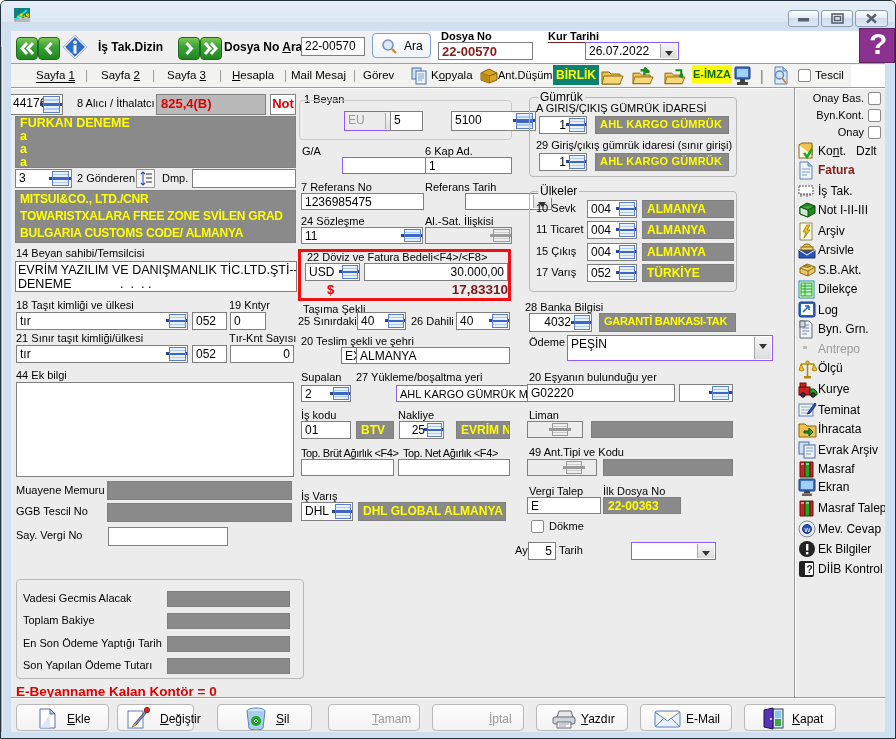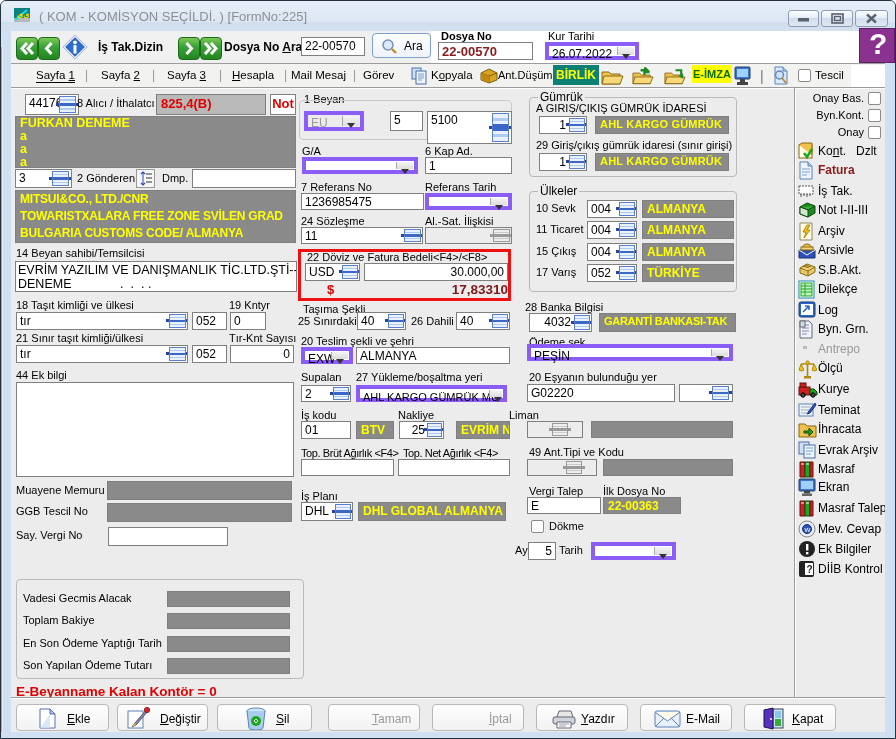--- a/index.html
+++ b/index.html
@@ -32,21 +32,21 @@
 .inp { position:absolute; background:#fff; border:1px solid #7f7f7f; font-size:12px; padding:1px 3px; white-space:nowrap; overflow:hidden; }
 .gray { position:absolute; background:#8a8a8a; border:1px solid #7f7f7f; color:#ffff00; font-weight:bold; font-size:12px; padding:1px 4px; white-space:nowrap; overflow:hidden; }
 .grp { position:absolute; border:1px solid #b9b9b9; border-radius:4px; }
 .grp > b { position:absolute; left:8px; top:-8px; background:#ececec; padding:0 2px; font-weight:normal; font-size:12px; white-space:nowrap; }
 .spin { position:absolute; width:21px; background:#d6e4f6; border:1px solid #5a7fd0;
   background:linear-gradient(#eaf1fb 0%,#eaf1fb 15%, #aecbf0 15%, #aecbf0 25%, #eaf1fb 25%, #eaf1fb 38%, #3b67c6 38%, #3b67c6 62%, #eaf1fb 62%, #eaf1fb 75%, #aecbf0 75%, #aecbf0 85%, #eaf1fb 85%); }
 .spin.gray2 { border-color:#9a9a9a; background:linear-gradient(#eee 0%,#eee 15%, #ccc 15%, #ccc 25%, #eee 25%, #eee 38%, #9a9a9a 38%, #9a9a9a 62%, #eee 62%, #eee 75%, #ccc 75%, #ccc 85%, #eee 85%); }
 .spin:before { content:""; position:absolute; left:-4px; top:50%; margin-top:-2px; width:3px; height:3px; background:#26449c; }
 .spin:after { content:""; position:absolute; right:-4px; top:50%; margin-top:-2px; width:3px; height:3px; background:#26449c; }
 .spin.gray2:before,.spin.gray2:after { background:#9a9a9a; }
-.dd { position:absolute; background:#fff; border:4px solid #8b5cf6; font-size:12px; padding:1px 3px; white-space:nowrap; }
+.dd { position:absolute; background:#fff; border:1px solid #8b5cf6; font-size:12px; padding:1px 3px; white-space:nowrap;margin-left:40px; }
 .dd .arr { position:absolute; right:1px; top:1px; bottom:1px; width:17px; background:linear-gradient(#f4f4f4,#dcdcdc); border-left:1px solid #aaa; }
 .dd .arr:before { content:""; position:absolute; left:4px; top:7px; border:4px solid transparent; border-top:5px solid #333; }
 .dd.dis { background:#ececec; color:#9a9a9a; }
 .cb { position:absolute; width:13px; height:13px; background:#fff; border:1px solid #8a8a8a; border-radius:2px; }
 .ta { position:absolute; background:#8a8a8a; border:1px solid #7f7f7f; color:#ffff00; font-weight:bold; font-size:12.5px; padding:0px 4px; line-height:13px; overflow:hidden; white-space:nowrap; }
 .btn { position:absolute; height:27px; background:linear-gradient(#fefefe,#f2f2f2); border:1px solid #b8b8b8; border-radius:4px; font-size:12px; }
 .btn span { position:absolute; white-space:nowrap; }
 u { text-decoration:underline; }
 .sbi { position:absolute; font-size:12px; color:#000; white-space:nowrap; }
 .sbi svg { position:absolute; left:0; top:-2px; }
@@ -55,21 +55,20 @@
 </head>
 <body>
 <div id="win">
   <div id="title">
     <svg style="position:absolute;left:13px;top:7px" width="17" height="17">
         <rect x="0" y="0" width="16" height="14" fill="#0e8080"></rect>
         <rect x="0" y="10" width="16" height="4" fill="#b8b8b8"></rect>
         <path d="M1 12 L13 2" stroke="#00e8e8" stroke-width="2"></path>
         <text x="3" y="9" font-size="8" fill="#ffe000" font-weight="bold">ﻯﻯ</text>
       </svg>
-    <span class="txt">( KOM - KOMİSYON SEÇİLDİ. ) [FormNo:225]</span>
     <div class="winbtn" style="left:787px;width:31px"><svg width="29" height="15" viewBox="0 0 29 15">
           <rect x="9" y="7" width="11" height="3.5" fill="#59616c"></rect>
         </svg></div>
     <div class="winbtn" style="left:820px;width:32px"><svg width="30" height="15" viewBox="0 0 30 15">
           <rect x="10" y="3" width="11" height="9" fill="none" stroke="#59616c" stroke-width="1.6"></rect>
           <rect x="12.5" y="5.5" width="6" height="4" fill="none" stroke="#59616c" stroke-width="1.4"></rect>
         </svg></div>
     <div class="winbtn" style="left:854px;width:33px"><svg width="31" height="15" viewBox="0 0 31 15">
           <path d="M11 3.5 L20 11.5 M20 3.5 L11 11.5" stroke="#59616c" stroke-width="2.4"></path>
         </svg></div>
@@ -99,21 +98,21 @@
     <div class="inp" style="left:298px;top:6px;width:64px;height:19px;font-size:12px">22-00570</div>
     <div style="position:absolute;left:369px;top:2px;width:59px;height:25px;border:1px solid #7da2ce;border-radius:4px;background:linear-gradient(#fcfdfe,#eef4fa)">
       <svg style="position:absolute;left:8px;top:4px" width="17" height="17" viewBox="0 0 17 17">
           <circle cx="7" cy="7" r="5" fill="#dce9f8" stroke="#7a93b8" stroke-width="1.6"></circle>
           <path d="M11 11 L15 15" stroke="#c98a2c" stroke-width="2.4"></path>
         </svg>
       <span style="position:absolute;left:31px;top:5px;font-size:12px">Ara</span>
     </div>
     <span class="lbl" style="left:438px;top:-1px;font-weight:bold;border-bottom:1px solid #000;padding-bottom:0px">Dosya No</span>
     <div class="inp" style="left:435px;top:11px;width:95px;height:18px;color:#8b1a1a;font-weight:bold;font-size:13px">22-00570</div>
-    <span class="lbl" style="left:545px;top:-1px;font-weight:normal;border-bottom:1px solid #7f1d1d">Kur Tarihi</span>
+    <span class="lbl" style="left:545px;top:-1px;font-weight:bold;border-bottom:1px solid #7f1d1d">Kur Tarihi</span>
     <div class="dd" style="left:542px;top:11px;width:94px;height:18px;font-size:12px">26.07.2022<div class="arr"></div></div>
   </div>
   <div id="qbtn">
       <span>?</span>
     </div>
   <div id="tb2">
     <div class="white"></div>
     <span class="tab" style="left:33px;border-bottom:1px solid #000;padding-bottom:1px">Sayfa <u>1</u></span>
     <span class="tsep" style="left:82px">|</span>
     <span class="tab" style="left:98px">Sayfa <u>2</u></span>
@@ -169,21 +168,21 @@
         <circle cx="6.5" cy="9" r="4" fill="#cfe2f6" stroke="#6088bb" stroke-width="1.5"></circle>
         <path d="M9 12 L13 17" stroke="#c98a2c" stroke-width="2"></path>
       </svg>
     <div class="cb" style="left:795px;top:5px"></div>
     <span class="tab" style="left:812px">Tescil</span>
   </div>
   <div id="main">
   <div style="position:absolute;left:2px;top:86px;width:892px;height:1px;background:#9a9a9a"></div>
   <div style="position:absolute;left:2px;top:87px;width:892px;height:1px;background:#ffffff"></div>
 
-  <div class="inp" style="left:24px;top:93px;width:54px;height:21px">44176<div class="spin" style="right:2px;top:1px;bottom:1px;width:17px"></div></div>
+  <div class="inp" style="left:8px;top:93px;width:54px;height:21px">44176<div class="spin" style="right:2px;top:1px;bottom:1px;width:17px"></div></div>
   <span class="lbl" style="left:76px;top:96px">8 Alıcı / İthalatcı</span>
   <div class="gray" style="left:155px;top:93px;width:110px;height:21px;background:#b9b9b9;color:#e00000;font-size:13px">825,4(B)</div>
   <div class="inp" style="left:269px;top:93px;width:26px;height:21px;color:#e00000;font-weight:bold;font-size:13px;padding:1px 0px;text-align:center">Not</div>
   <div class="ta" style="left:14px;top:115px;width:281px;height:52px">FURKAN DENEME<br>a<br>a<br>a</div>
   <div class="inp" style="left:14px;top:168px;width:57px;height:19px">3<div class="spin" style="right:2px;top:1px;bottom:1px;width:17px"></div></div>
   <span class="lbl" style="left:76px;top:171px">2 Gönderen</span>
   <div style="position:absolute;left:135px;top:168px;width:19px;height:19px;background:#f6f6f6;border:1px solid #9a9a9a">
     <svg width="17" height="17" viewBox="0 0 17 17">
           <path d="M4 4 l2-2 2 2 M4 13 l2 2 2-2" fill="none" stroke="#2244cc" stroke-width="1.2"></path>
           <path d="M6 3 v11" stroke="#2244cc"></path>
@@ -221,21 +220,21 @@
   <span class="lbl" style="left:22px;top:636px">En Son Ödeme Yaptığı Tarih</span>
   <div class="gray" style="left:166px;top:635px;width:123px;height:16px"></div>
   <span class="lbl" style="left:22px;top:658px">Son Yapılan Ödeme Tutarı</span>
   <div class="gray" style="left:166px;top:657px;width:123px;height:16px"></div>
   <span class="lbl" style="left:15px;top:683px;color:#e00000;font-weight:bold;font-size:13.5px">E-Beyanname Kalan Kontör = 0</span>
 
   <span class="lbl" style="left:303px;top:92px">1 Beyan</span>
   <div class="grp" style="left:298px;top:99px;width:213px;height:40px;border-color:#c8c8c8"></div>
   <div class="dd dis" style="left:303px;top:110px;width:60px;height:20px">EU<div class="arr"></div></div>
   <div class="inp" style="left:389px;top:110px;width:33px;height:20px">5</div>
-  <div class="inp" style="left:426px;top:110px;width:85px;height:33px">5100<div class="spin" style="right:2px;top:1px;bottom:1px;width:17px"></div></div>
+  <div class="inp" style="left:450px;top:110px;width:85px;height:20px">5100<div class="spin" style="right:2px;top:1px;bottom:1px;width:17px"></div></div>
   <span class="lbl" style="left:301px;top:144px">G/A</span>
   <span class="lbl" style="left:424px;top:144px">6 Kap Ad.</span>
   <div class="dd" style="left:301px;top:156px;width:116px;height:17px">
         <div class="arr"></div>
       </div>
   <div class="inp" style="left:424px;top:156px;width:87px;height:17px">1</div>
   <span class="lbl" style="left:300px;top:180px">7 Referans No</span>
   <span class="lbl" style="left:424px;top:180px">Referans Tarih</span>
   <div class="inp" style="left:300px;top:192px;width:123px;height:17px">1236985475</div>
   <div class="dd" style="left:424px;top:192px;width:87px;height:17px">
@@ -268,21 +267,21 @@
   <span class="lbl" style="left:300px;top:408px">İş kodu</span>
   <span class="lbl" style="left:397px;top:408px">Nakliye</span>
   <div class="inp" style="left:300px;top:420px;width:50px;height:18px">01</div>
   <div class="gray" style="left:355px;top:420px;width:38px;height:18px">BTV</div>
   <div class="inp" style="left:398px;top:420px;width:45px;height:18px;text-align:right;padding-right:18px">25<div class="spin" style="right:1px;top:1px;bottom:1px;width:15px"></div></div>
   <div class="gray" style="left:455px;top:420px;width:54px;height:18px">EVRİM N</div>
   <span class="lbl" style="left:300px;top:446px;letter-spacing:-0.4px">Top. Brüt Ağırlık &lt;F4&gt;</span>
   <span class="lbl" style="left:402px;top:446px;letter-spacing:-0.4px">Top. Net Ağırlık &lt;F4&gt;</span>
   <div class="inp" style="left:300px;top:458px;width:93px;height:17px"></div>
   <div class="inp" style="left:397px;top:458px;width:112px;height:17px"></div>
-  <span class="lbl" style="left:300px;top:489px">İş Planı</span>
+  <span class="lbl" style="left:300px;top:489px">İş Varış</span>
   <div class="inp" style="left:300px;top:501px;width:52px;height:19px">DHL<div class="spin" style="right:1px;top:1px;bottom:1px;width:16px"></div></div>
   <div class="gray" style="left:357px;top:501px;width:148px;height:19px">DHL GLOBAL ALMANYA</div>
 
   <div class="grp" style="left:528px;top:96px;width:208px;height:80px">
         <b>Gümrük</b>
       </div>
   <span class="lbl" style="left:535px;top:101px">A GIRIŞ/ÇIKIŞ GÜMRÜK İDARESİ</span>
   <div class="inp" style="left:538px;top:115px;width:48px;height:18px;text-align:right;padding-right:20px">1<div class="spin" style="right:1px;top:1px;bottom:1px;width:16px"></div></div>
   <div class="gray" style="left:594px;top:115px;width:134px;height:18px;letter-spacing:0.2px;font-size:11px">AHL KARGO GÜMRÜK</div>
   <span class="lbl" style="left:535px;top:138px">29 Giriş/çıkış gümrük idaresi (sınır girişi)</span>
@@ -300,27 +299,27 @@
   <span class="lbl" style="left:535px;top:244px">15 Çıkış</span>
   <div class="inp" style="left:586px;top:242px;width:50px;height:18px">004<div class="spin" style="right:1px;top:1px;bottom:1px;width:16px"></div></div>
   <div class="gray" style="left:641px;top:242px;width:92px;height:18px">ALMANYA</div>
   <span class="lbl" style="left:535px;top:265px">17 Varış</span>
   <div class="inp" style="left:586px;top:263px;width:50px;height:18px">052<div class="spin" style="right:1px;top:1px;bottom:1px;width:16px"></div></div>
   <div class="gray" style="left:641px;top:263px;width:92px;height:18px">TÜRKİYE</div>
   <span class="lbl" style="left:524px;top:300px">28 Banka Bilgisi</span>
   <div class="inp" style="left:528px;top:312px;width:63px;height:19px;text-align:right;padding-right:20px">4032<div class="spin" style="right:1px;top:1px;bottom:1px;width:16px"></div></div>
   <div class="gray" style="left:598px;top:312px;width:137px;height:19px;font-size:11px;letter-spacing:-0.3px">GARANTİ BANKASI-TAK</div>
   <span class="lbl" style="left:528px;top:335px">Ödeme şek.</span>
-  <div class="dd" style="left:526px;top:343px;width:206px;height:17px">PEŞİN<div class="arr"></div></div>
+  <div class="dd" style="left:526px;top:334px;width:206px;height:26px">PEŞİN<div class="arr"></div></div>
   <span class="lbl" style="left:528px;top:370px">20 Eşyanın bulunduğu yer</span>
   <div class="inp" style="left:526px;top:383px;width:148px;height:18px">G02220</div>
   <div class="inp" style="left:678px;top:383px;width:54px;height:18px">
         <div class="spin" style="right:3px;top:1px;bottom:1px;width:17px"></div>
       </div>
-  <span class="lbl" style="left:508px;top:408px">Liman</span>
+  <span class="lbl" style="left:528px;top:408px">Liman</span>
   <div class="inp" style="left:526px;top:420px;width:56px;height:17px;background:#ececec">
         <div class="spin gray2" style="right:14px;top:1px;bottom:1px;width:16px"></div>
       </div>
   <div class="gray" style="left:590px;top:420px;width:142px;height:17px"></div>
   <span class="lbl" style="left:528px;top:445px">49 Ant.Tipi ve Kodu</span>
   <div class="inp" style="left:526px;top:458px;width:70px;height:17px;background:#ececec">
         <div class="spin gray2" style="right:14px;top:1px;bottom:1px;width:16px"></div>
       </div>
   <div class="gray" style="left:602px;top:458px;width:130px;height:17px"></div>
   <span class="lbl" style="left:528px;top:484px">Vergi Talep</span>
@@ -529,21 +528,21 @@
   <div style="position:absolute;left:2px;top:696px;width:892px;height:1px;background:#9a9a9a"></div>
   <div style="position:absolute;left:2px;top:697px;width:892px;height:1px;background:#fff"></div>
   <div class="btn" style="left:15px;top:703px;width:93px">
     <svg style="position:absolute;left:20px;top:3px" width="21" height="21" viewBox="0 0 21 21">
           <path d="M3 1 h10 l5 5 v14 h-15 z" fill="#fff" stroke="#5a6ab0"></path>
           <path d="M13 1 v5 h5 z" fill="#a8c4e8" stroke="#5a6ab0"></path>
           <path d="M3 20 L13 6 v14 z" fill="#cfe2f6" opacity="0.8"></path>
         </svg>
     <span style="left:50px;top:7px"><u>E</u>kle</span>
       </div>
-  <div class="btn" style="left:116px;top:703px;width:91px">
+  <div class="btn" style="left:116px;top:703px;width:77px">
     <svg style="position:absolute;left:9px;top:2px" width="24" height="23" viewBox="0 0 24 23">
           <rect x="1" y="4" width="15" height="17" fill="#fff" stroke="#5a82b8"></rect>
           <path d="M20 2 L8 16 l-3 4 4-2 L21 4 z" fill="#8888cc" stroke="#555"></path>
           <circle cx="20" cy="3" r="2.6" fill="#dd2222" stroke="#882222"></circle>
           <path d="M8 16 l-3 4 4-2 z" fill="#e8b84a"></path>
         </svg>
     <span style="left:42px;top:7px"><u>D</u>eğiştir</span>
       </div>
   <div class="btn" style="left:216px;top:703px;width:95px">
     <svg style="position:absolute;left:27px;top:2px" width="22" height="23" viewBox="0 0 22 23">

